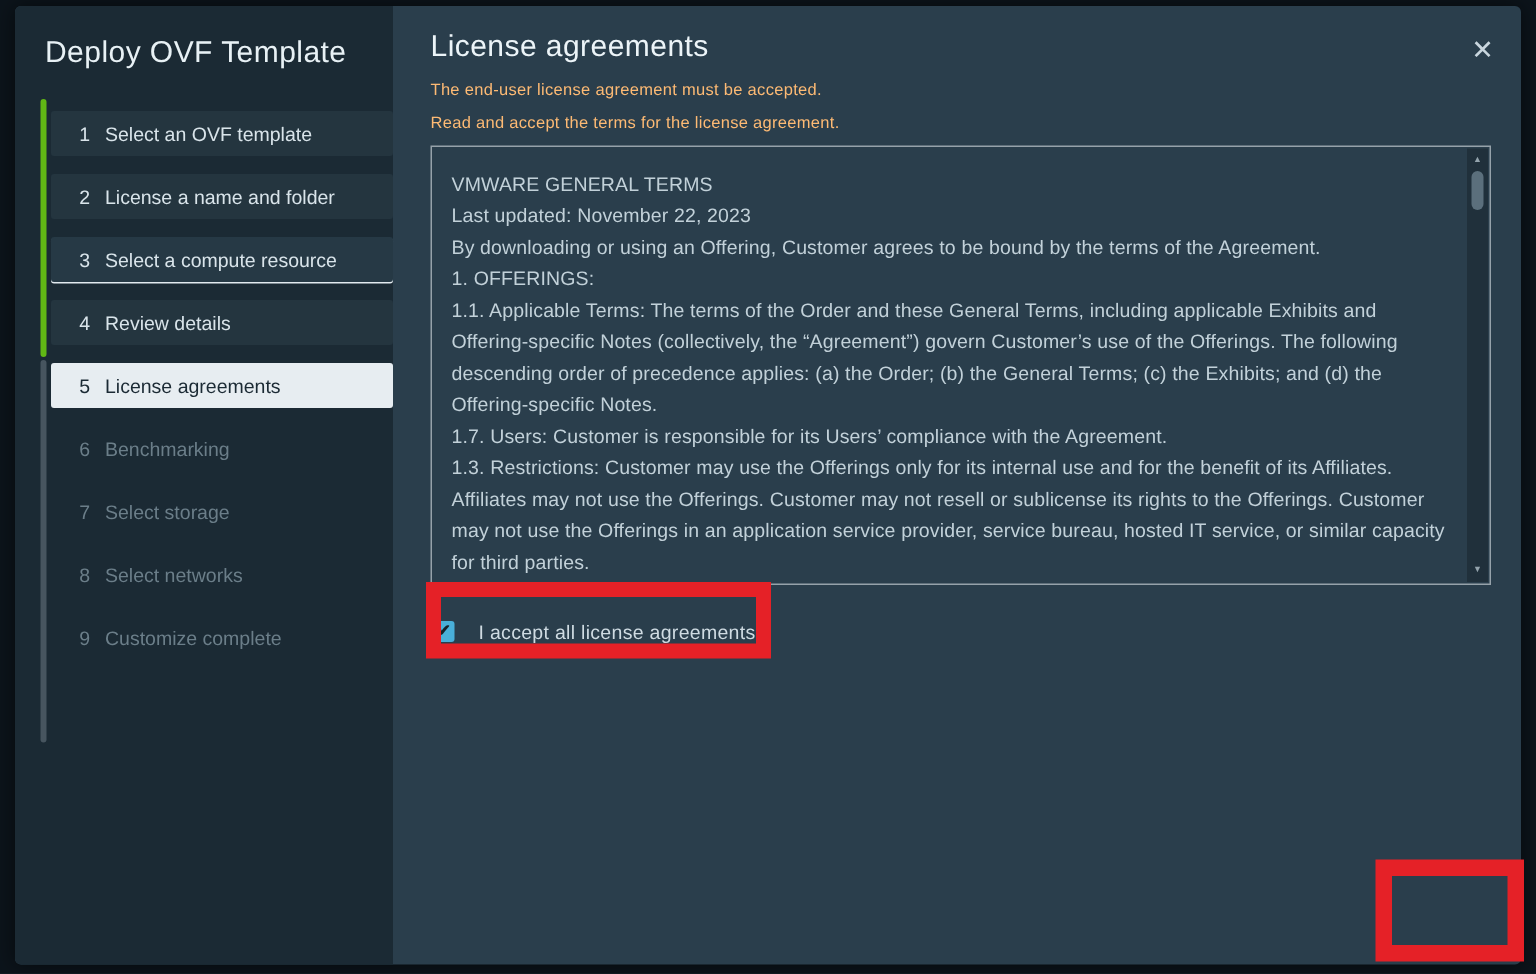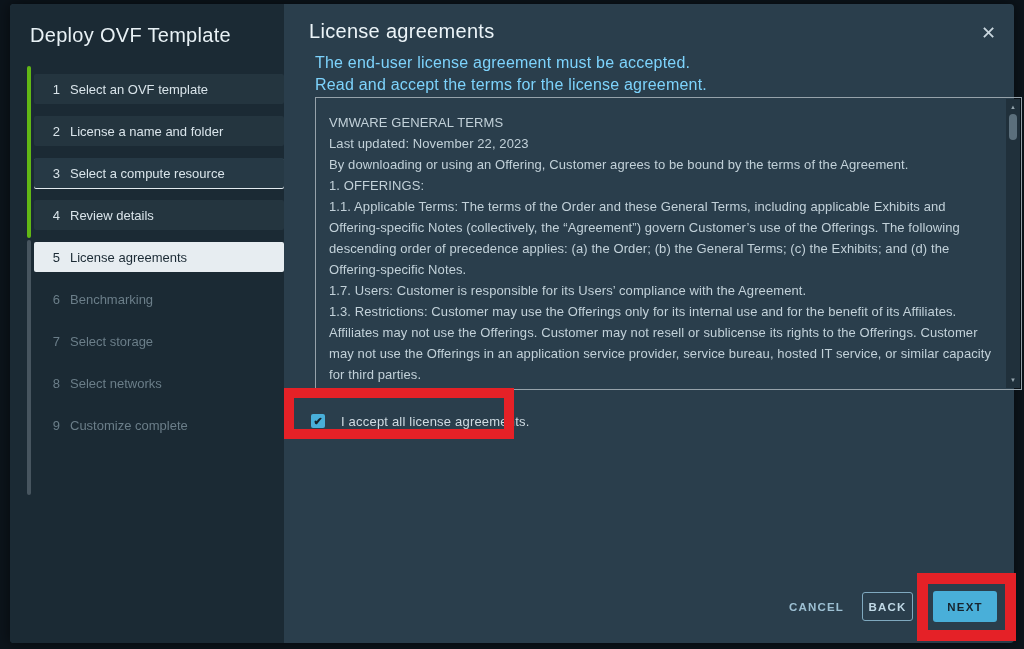--- a/index.html
+++ b/index.html
@@ -3,46 +3,46 @@
 <meta charset="utf-8">
 <style>
   * { margin:0; padding:0; box-sizing:border-box; }
   html,body { width:1024px; height:649px; background:#0c141b; font-family:"Liberation Sans", sans-serif; }
   .canvas { position:relative; width:1024px; height:649px; overflow:hidden; background:#0c141b; }
 
   .dialog { position:absolute; left:10px; top:4px; width:1004px; height:639px;
             display:flex; border-radius:4px; background:#2a3e4c; box-shadow:0 0 14px rgba(0,0,0,.55); }
 
   
-  .sidebar { position:relative; flex:none; width:274px; background:#1b2a34; border-radius:4px 0 0 4px; }
+  .sidebar { position:relative; flex:none; width:252px; background:#1b2a34; border-radius:4px 0 0 4px; }
   .wizard-title { position:absolute; left:20px; top:20px; font-size:20px; font-weight:400;
                   color:#e8f1f5; letter-spacing:.3px; }
   .rail { position:absolute; width:4px; border-radius:2px; }
   .rail.green { left:17px; top:62px; height:172px; background:#61b715; }
   .rail.gray  { left:17px; top:236px; height:255px; background:#47555f; }
   .steps { position:absolute; left:24px; top:70px; right:0; }
   .step { display:flex; align-items:center; height:30px; margin-bottom:12px;
           padding-left:8px; font-size:13px; color:#d9e4ea; border-radius:2px; cursor:pointer; }
   .step.done { background:#24353f; }
   .steps div.step:nth-of-type(3) { background:#263945; box-shadow:0 1px 0 0 #e2eaef; }
   .step.active { background:#e7edf1; color:#1b2a34; }
   .step.todo { background:transparent; color:#6b7e89; }
   .step .num { flex:none; width:18px; text-align:right; margin-right:10px; }
 
   
   .main { position:relative; flex:1; border-radius:0 4px 4px 0; }
   .close-btn { position:absolute; right:18px; top:20px; font-size:18px; color:#c9d6de;
                cursor:pointer; line-height:1; font-weight:300; }
   .m-title { position:absolute; left:25px; top:16px; font-size:20px; font-weight:400;
              color:#ecf4f8; letter-spacing:.3px; }
-  .sub { position:absolute; left:31px; font-size:16px; color:#7dd3fc; letter-spacing:.2px; }
+  .sub { position:absolute; left:25px; font-size:11px; color:#fdba74; letter-spacing:.2px; }
   .sub.s1 { top:50px; }
   .sub.s2 { top:72px; }
 
-  .license-box { position:absolute; left:31px; top:93px; width:707px; height:293px;
+  .license-box { position:absolute; left:25px; top:93px; width:707px; height:293px;
                  border:1px solid #96a2aa; }
   .license-text { position:absolute; left:0; top:0; right:15px; bottom:0; overflow:hidden;
                   padding:14px 8px 8px 13px; font-size:13px; line-height:21px;
                   color:#c2d1d9; letter-spacing:.1px; }
   .license-text p { margin:0; }
 
   .scrollbar { position:absolute; top:1px; right:1px; bottom:1px; width:14px; background:#20303b; }
   .sb-arrow { position:absolute; left:0; width:14px; height:12px; color:#93a3ac; font-size:6px;
               display:flex; align-items:center; justify-content:center; cursor:pointer; }
   .sb-arrow.up { top:2px; } .sb-arrow.down { bottom:2px; }
@@ -161,23 +161,18 @@
           <div class="sb-thumb"></div>
           <div class="sb-arrow down">▼</div>
         </div>
       </div>
 
       <div class="accept-row">
         <span class="checkbox">✔</span>
         <span class="accept-label">I accept all license agreements.</span>
       </div>
 
-      <div class="footer">
-        <button class="btn btn-cancel">CANCEL</button>
-        <button class="btn btn-back">BACK</button>
-        <button class="btn btn-next">NEXT</button>
-      </div>
     </div>
   </div>
 
   <div class="annotation ann-checkbox"></div>
   <div class="annotation ann-next"></div>
 </div>
 
 </body></html>

